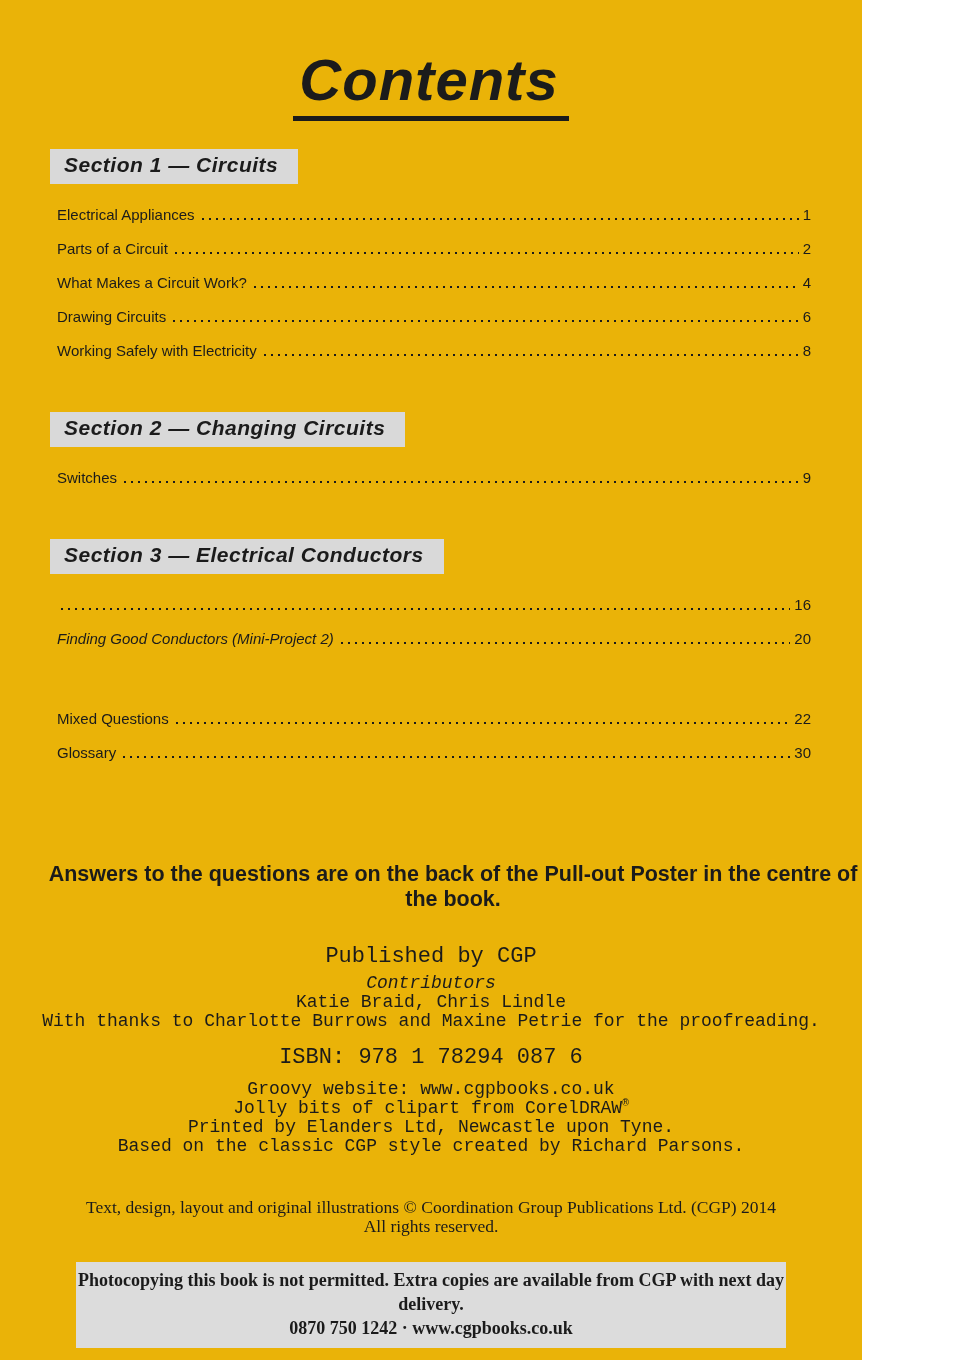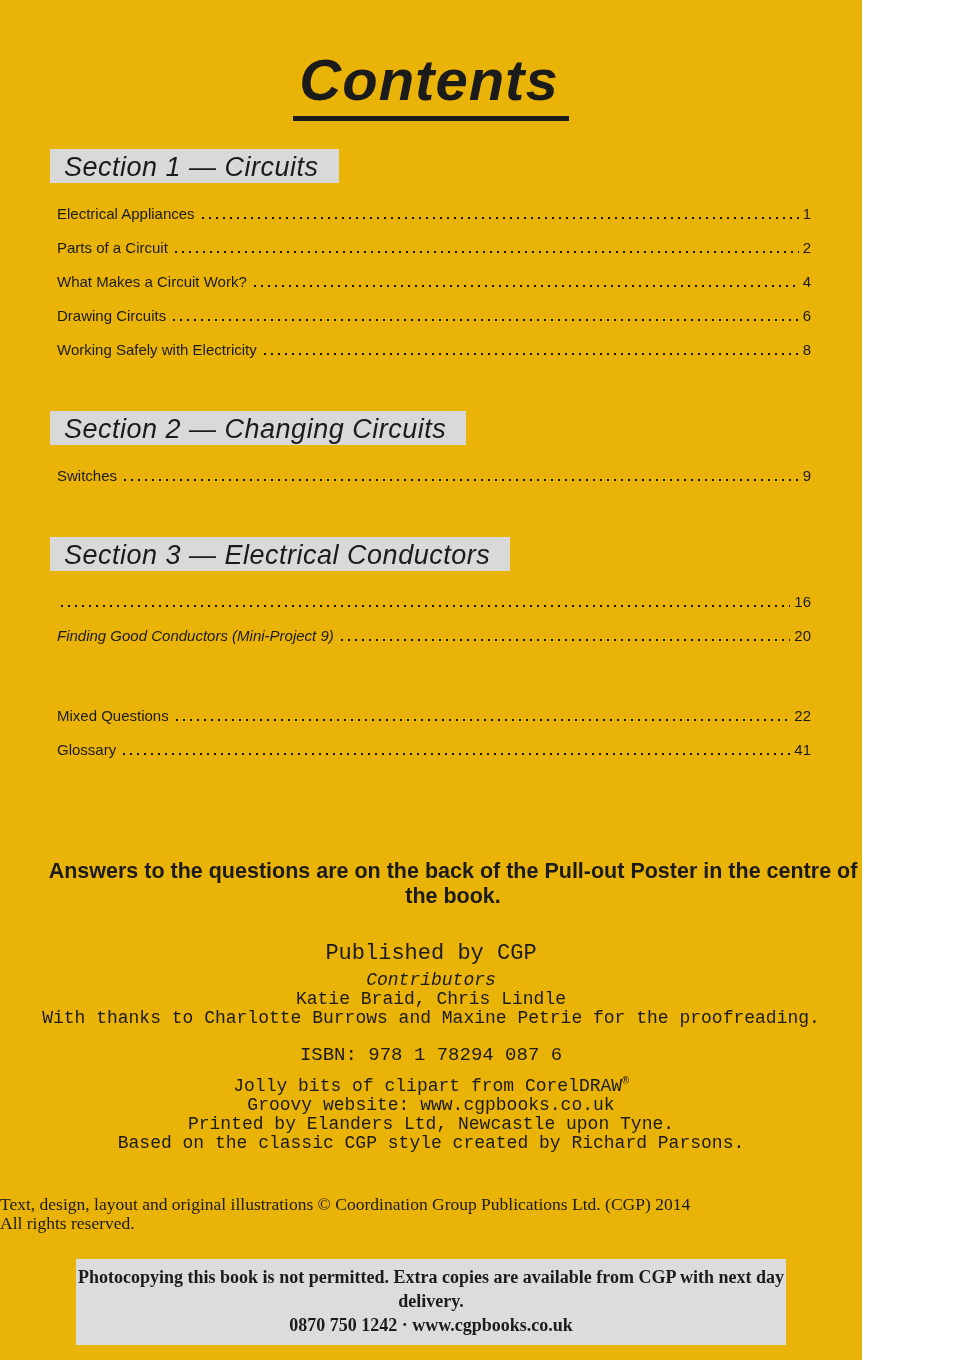--- a/index.html
+++ b/index.html
@@ -34,25 +34,25 @@
   }
   
   .toc{
     margin:28px 51px 0 57px; 
   }
   .toc-section{margin-top:44px;}
   .toc-section:first-child{margin-top:0;}
   .sec-head{
     display:inline-block;
     background:var(--heading-bg);
-    font-size:27px;
-    font-weight:normal;
+    font-size:21px;
+    font-weight:bold;
     font-style:italic;
     letter-spacing:0.5px;
-    padding:5px 20px 2px 14px;
+    padding:5px 20px 9px 14px;
     margin:0 0 10px -7px;
     line-height:1.0;
   }
   .toc-rows{margin-top:4px;}
   .toc-row{
     display:flex;
     align-items:flex-start;
     font-size:15px;
     line-height:22px;
     padding:6px 0;
@@ -81,27 +81,27 @@
   }
   
   .pub{
     margin-top:32px;
     text-align:center;
     font-family:Liberation Mono, monospace;
   }
   .pub-line{font-size:18px;line-height:19px;}
   .pub-published{font-size:22px;line-height:26px;}
   .pub-contributors{font-style:italic;font-size:18px;line-height:20px;margin-top:3px;}
-  .pub-isbn{font-size:19px;line-height:20px;margin-top:17px;}
+  .pub-isbn{font-size:22px;line-height:20px;margin-top:17px;}
   .pub-web{margin-top:12px;}
   .sup-reg{font-size:11px;vertical-align:super;line-height:0;}
   
   .copyright{
     margin-top:42px;
-    text-align:left;
+    text-align:center;
     font-family:"Liberation Serif",serif;
     font-size:17.5px;
     line-height:19px;
   }
   
   .photocopy-box{
     width:710px;
     margin:26px auto 0;
     background:var(--box-bg);
     text-align:center;
@@ -156,51 +156,51 @@
               <span class="toc-dots"></span>
               <span class="toc-page">9</span>
             </div>
           </div></div>
         <div class="toc-section"><div class="sec-head">Section 3 — Electrical Conductors</div><div class="toc-rows">
             <div class="toc-row">
               <span class="toc-dots"></span>
               <span class="toc-page">16</span>
             </div>
             <div class="toc-row">
-              <span class="toc-label italic">Finding Good Conductors (Mini-Project 9)</span>
+              <span class="toc-label italic">Finding Good Conductors (Mini-Project 2)</span>
               <span class="toc-dots"></span>
               <span class="toc-page">20</span>
             </div>
           </div></div>
       </div>
     <div id="toc-misc" class="toc-rows toc-misc">
         <div class="toc-row">
           <span class="toc-label">Mixed Questions</span>
           <span class="toc-dots"></span>
           <span class="toc-page">22</span>
         </div>
         <div class="toc-row">
           <span class="toc-label">Glossary</span>
           <span class="toc-dots"></span>
-          <span class="toc-page">41</span>
+          <span class="toc-page">30</span>
         </div>
       </div>
   </div>
 
   <div class="answers-note">Answers to the questions are on the back of the Pull-out Poster in the centre of the book.</div>
 
   <div class="pub">
     <div class="pub-published">Published by CGP</div>
     <div class="pub-contributors">Contributors</div>
     <div class="pub-line">Katie Braid, Chris Lindle</div>
     <div class="pub-line">With thanks to Charlotte Burrows and Maxine Petrie for the proofreading.</div>
     <div class="pub-isbn">ISBN: 978 1 78294 087 6</div>
     <div class="pub-web">
+      <div class="pub-line">Groovy website:  www.cgpbooks.co.uk</div>
       <div class="pub-line"><span>Jolly bits of clipart from CorelDRAW</span><span class="sup-reg">®</span></div>
-      <div class="pub-line">Groovy website:  www.cgpbooks.co.uk</div>
       <div class="pub-line">Printed by Elanders Ltd, Newcastle upon Tyne.</div>
       <div class="pub-line">Based on the classic CGP style created by Richard Parsons.</div>
     </div>
   </div>
 
   <div class="copyright">
     <div>Text, design, layout and original illustrations  ©  Coordination Group Publications Ltd. (CGP) 2014</div>
     <div>All rights reserved.</div>
   </div>
 

